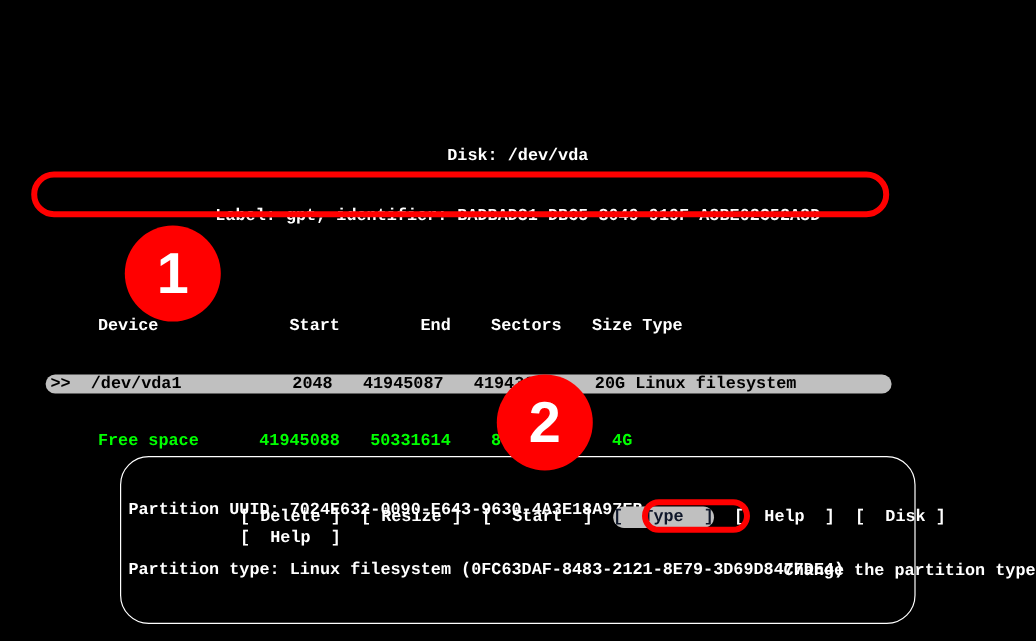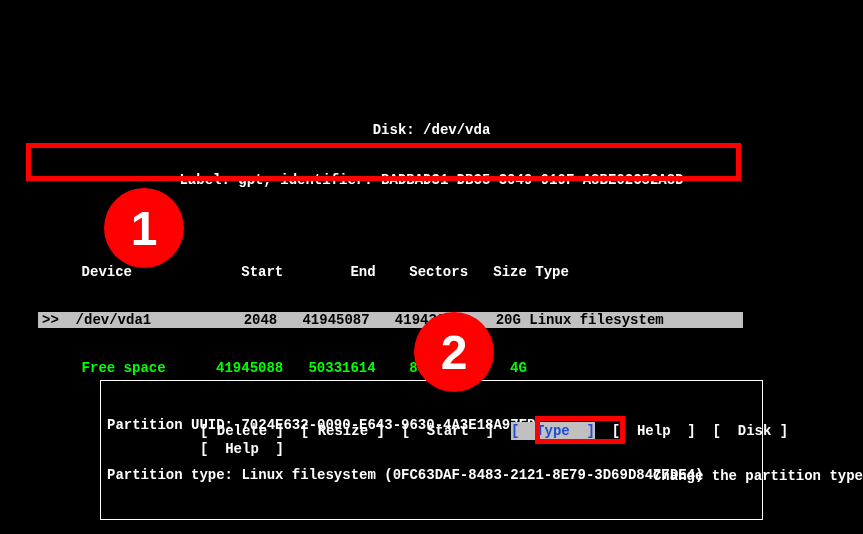--- a/index.html
+++ b/index.html
@@ -1,15 +1,15 @@
 <!DOCTYPE html>
 <html><head>
 <meta charset="utf-8">
 <style>
-  * { margin: 0; padding: 0; box-sizing: border-box; }
+  * { margin: 0; padding: 0; box-sizing: border-box; border-radius: 24px; }
   body {
     background: #000;
     font-family: "Courier New", monospace;
     font-size: 14px;
     color: #fff;
     width: 863px;
     height: 534px;
     overflow: hidden;
     position: relative;
     font-weight: bold;
@@ -64,21 +64,21 @@
     text-align: left;
     padding-left: 200px;
     white-space: pre;
     line-height: 1.3;
   }
   .menu-btn {
     display: inline;
   }
   .menu-btn-selected {
     background: #c0c0c0;
-    color: #1d4ed8;
+    color: #0f172a;
     display: inline-block;
   }
   .hint {
     position: absolute;
     top: 468px;
     left: 0;
     right: 0;
     text-align: right;
   }
   .annot-box1 {

